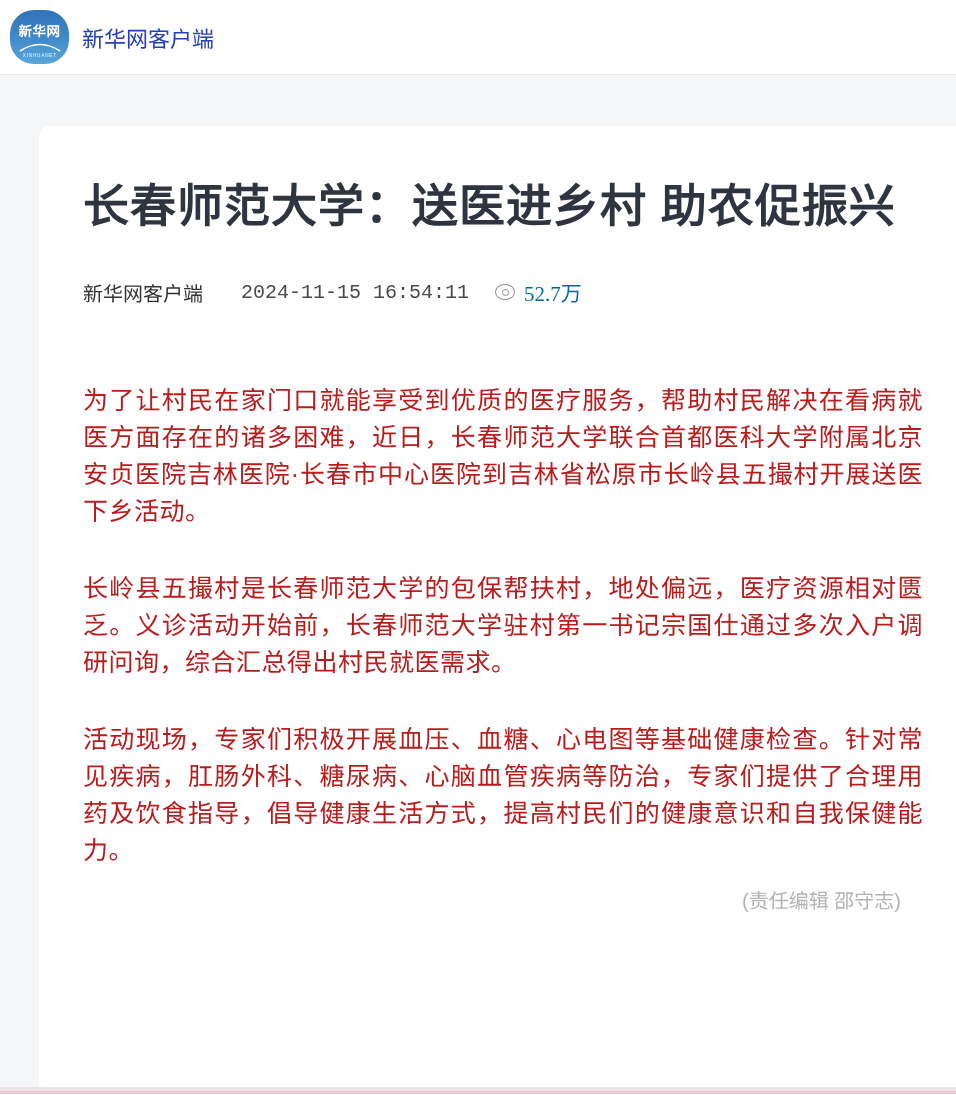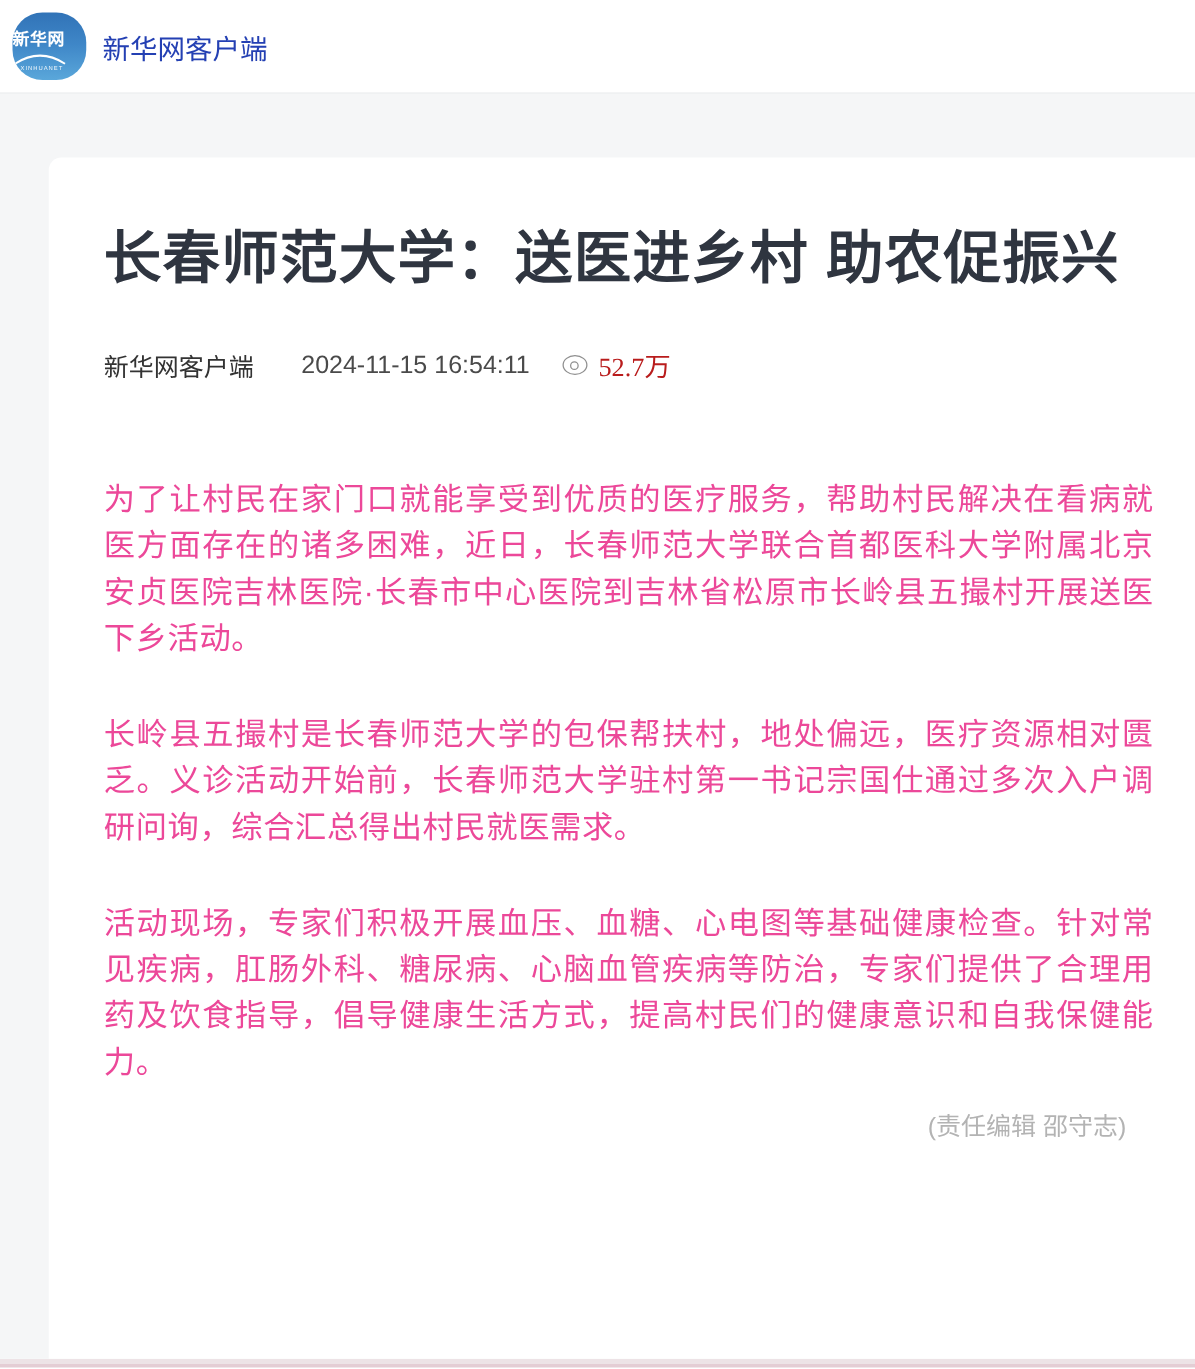--- a/index.html
+++ b/index.html
@@ -15,21 +15,21 @@
     background: #ffffff;
     border-bottom: 1px solid #e8eaec;
     display: flex;
     align-items: center;
     padding-left: 10px;
   }
   .app-logo {
     width: 59px; height: 54px;
     border-radius: 24px;
     background: linear-gradient(180deg, #3173b7 0%, #3f87c8 48%, #5aa7da 100%);
-    display: flex; flex-direction: column; 
+    display: flex; flex-direction: column; align-items: center;
     cursor: pointer;
     flex: 0 0 auto;
     overflow: hidden;
   }
   .app-logo .logo-cn {
     color: #ffffff; font-weight: bold;
     font-size: 13.5px; letter-spacing: 0.5px;
     margin-top: 10px; white-space: nowrap;
   }
   .app-logo svg { display: block; margin-top: 3px; }
@@ -69,43 +69,43 @@
   .article-meta {
     margin-top: 43px;
     display: flex;
     align-items: center;
     font-size: 20px;
   }
   .article-source { color: #333333; margin-right: 38px; }
   .publish-time {
     color: #4a4a4a;
     margin-right: 26px;
-    font-family: Liberation Sans, sans-serif;
+    font-family: Liberation Mono, monospace;
     text-align: right;
   }
-  .view-count { display: flex; align-items: center; color: #b91c1c; }
+  .view-count { display: flex; align-items: center; color: #0369a1; }
   .eye-icon {
     width: 20px; height: 16px;
     border: 1.5px solid #8f8f8f;
     border-radius: 50%;
     display: inline-flex; align-items: center; justify-content: center;
     margin-right: 9px;
   }
   .eye-icon .pupil {
     width: 7px; height: 7px;
     border: 1.5px solid #8f8f8f;
     border-radius: 50%;
   }
   .view-count-value { font-family: "Liberation Serif", serif; font-size: 21px; }
   .article-body { margin-top: 75px; }
   .article-body .para {
     font-size: 25px;
     line-height: 37px;
     letter-spacing: 0.5px;
-    color: #ec4899;
+    color: #b91c1c;
     text-align: justify;
     margin-bottom: 16px;
     margin-top: 40px;
   }
   .editor-note {
     margin-top: 10px;
     text-align: right;
     font-size: 20px;
     color: #b3b3b3;
     padding-right: 22px;

